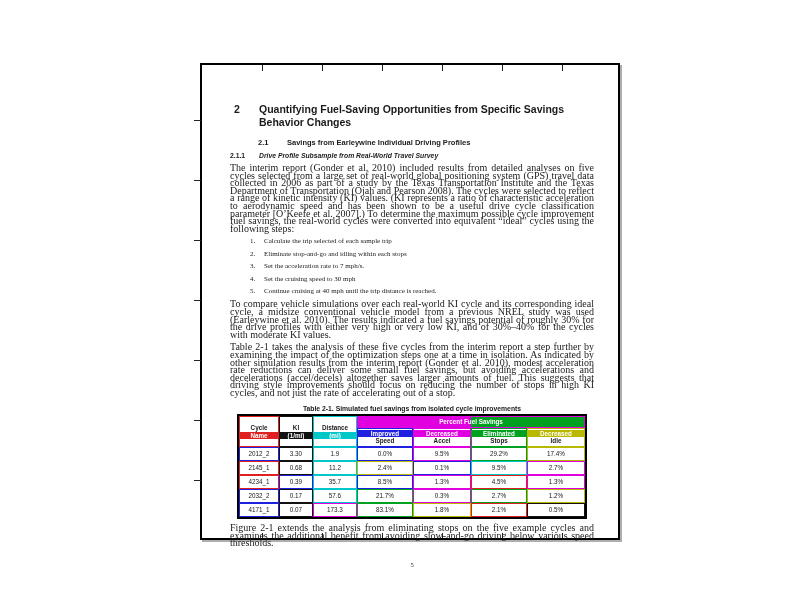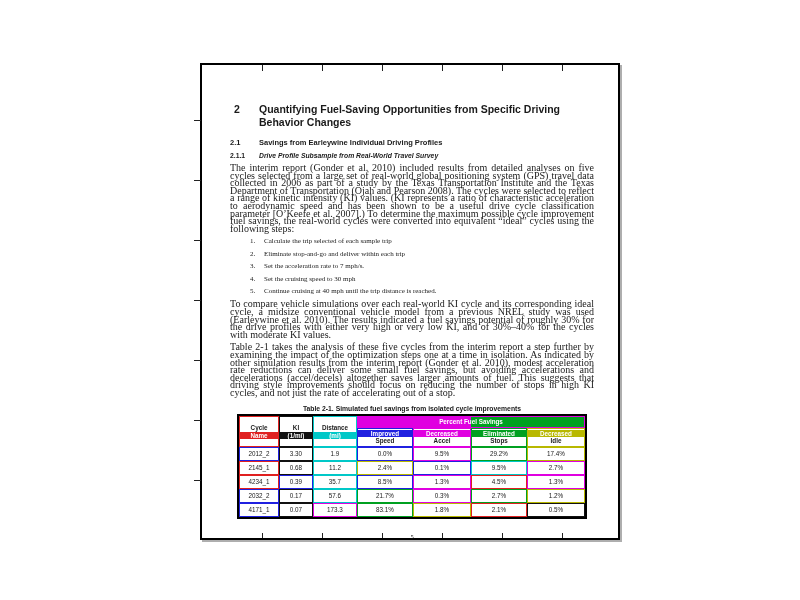--- a/index.html
+++ b/index.html
@@ -12,21 +12,21 @@
   .ticks-bottom{ position:absolute; bottom:0; left:60px; width:304px; height:5px;
                 background:repeating-linear-gradient(90deg,#222 0 1px,transparent 1px 60px); }
   .ticks-left { position:absolute; left:-8px; top:55px; width:7px; height:363px;
                 background:repeating-linear-gradient(180deg,#222 0 1px,transparent 1px 60px); }
   .content { position:absolute; left:28px; top:38px; width:364px; }
 
   .h1 { display:flex; font-family:"Liberation Sans",sans-serif; font-weight:bold;
         font-size:10.5px; line-height:13px; margin-left:4px; }
   .h1 .num { width:25px; flex:0 0 25px; }
   .h2 { display:flex; font-family:"Liberation Sans",sans-serif; font-weight:bold;
-        font-size:7.5px; margin-top:9px; }
+        font-size:7.5px; margin-top:9px;margin-left:28px; }
   .h2 .num { width:29px; flex:0 0 29px; }
   .h3 { display:flex; font-family:"Liberation Sans",sans-serif; font-weight:bold;
         font-size:6.8px; margin-top:5px; }
   .h3 .num { width:29px; flex:0 0 29px; }
   .h3 .t { font-style:italic; }
 
   p.body { font-size:10px; line-height:7.6px; text-align:justify; margin:5px 0 0 0; }
   ol.steps { list-style:none; margin:5px 0 0 20px; padding:0; font-size:7px; }
   ol.steps li { display:flex; margin-top:4.5px; }
   ol.steps .num { width:14px; flex:0 0 14px; }
@@ -54,21 +54,21 @@
 
 <div class="page">
   <div class="ticks-top"></div>
   <div class="ticks-bottom"></div>
   <div class="ticks-left"></div>
 
   <div class="content">
 
     <div class="h1">
       <span class="num">2</span>
-      <span>Quantifying Fuel-Saving Opportunities from Specific Driving Behavior Changes</span>
+      <span>Quantifying Fuel-Saving Opportunities from Specific Savings Behavior Changes</span>
     </div>
 
     <div class="h2">
       <span class="num">2.1</span>
       <span>Savings from Earleywine Individual Driving Profiles</span>
     </div>
 
     <div class="h3">
       <span class="num">2.1.1</span>
       <span class="t">Drive Profile Subsample from Real-World Travel Survey</span>
@@ -76,21 +76,21 @@
 
     <p class="body">The interim report (Gonder et al. 2010) included results from detailed analyses on five cycles selected from a large set of real-world global positioning system (GPS) travel data collected in 2006 as part of a study by the Texas Transportation Institute and the Texas Department of Transportation (Ojah and Pearson 2008). The cycles were selected to reflect a range of kinetic intensity (KI) values. (KI represents a ratio of characteristic acceleration to aerodynamic speed and has been shown to be a useful drive cycle classification parameter [O’Keefe et al. 2007].) To determine the maximum possible cycle improvement fuel savings, the real-world cycles were converted into equivalent “ideal” cycles using the following steps:</p>
 
     <ol class="steps">
       <li>
         <span class="num">1.</span>
         <span>Calculate the trip selected of each sample trip</span>
         </li>
       <li>
         <span class="num">2.</span>
-        <span>Eliminate stop-and-go and deliver within each trip</span>
+        <span>Eliminate stop-and-go and idling within each stops</span>
         </li>
       <li>
         <span class="num">3.</span>
         <span>Set the acceleration rate to 7 mph/s.</span>
         </li>
       <li>
         <span class="num">4.</span>
         <span>Set the cruising speed to 30 mph</span>
         </li>
       <li>
@@ -180,17 +180,18 @@
         <td style="border-color: rgb(17, 17, 17);">0.07</td>
         <td style="border-color: rgb(224, 0, 224);">173.3</td>
         <td style="border-color: rgb(0, 160, 32);">83.1%</td>
         <td style="border-color: rgb(184, 184, 0);">1.8%</td>
         <td style="border-color: rgb(224, 32, 32);">2.1%</td>
         <td style="border-color: rgb(17, 17, 17);">0.5%</td>
       </tr>
     </tbody>
       </table>
 
+    <p class="body closing">Figure 2-1 extends the analysis from eliminating stops on the five example cycles and examines the additional benefit from avoiding slow-and-go driving below various speed thresholds.</p>
 
     <div class="pagenum">5</div>
 
   </div>
 </div>
 
 </body></html>

